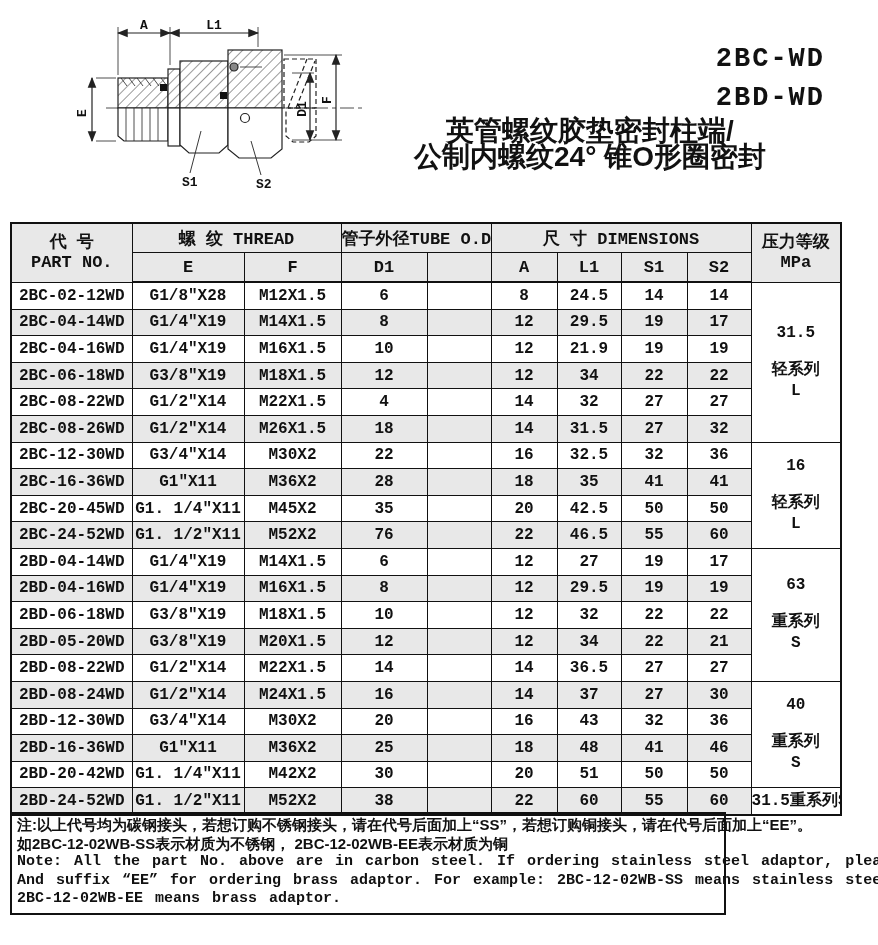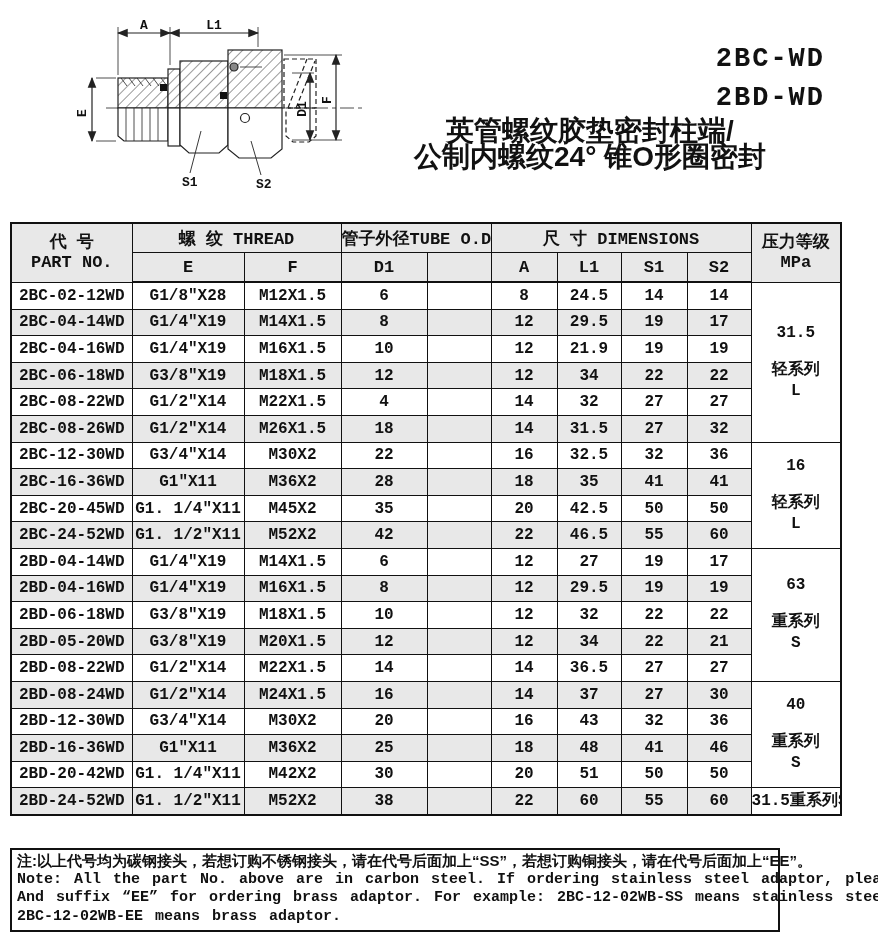--- a/index.html
+++ b/index.html
@@ -22,21 +22,21 @@
   #spec-table thead tr.sub th{border-bottom-width:2px;}
   #spec-table .hdr2{line-height:20px;}
   tr.alt td{background:#e8e8e8;}
   td.bR2,th.bR2{border-right-width:2px;}
   td.col-part,th.col-part{border-right-width:2px;margin-top:41px;}
   tr.grp td{border-top-width:2.5px;}
   td.col-mpa{background:#fff !important;font-size:16px;line-height:23px;}
   td.col-mpa .cnline{font-family:"Liberation Sans",sans-serif;margin-top:12px;}
   td.col-mpa.small{font-size:13.5px;}
   
-  #notes{position:absolute;left:10px;top:848px;width:770px;box-sizing:border-box;
+  #notes{position:absolute;left:10px;top:812px;width:716px;box-sizing:border-box;
          border:2.5px solid #111;padding:2px 5px 4px 5px;font-weight:bold;}
   #notes .line{font-size:15px;line-height:18.5px;white-space:nowrap;}
   #notes .line.cn{font-family:"Liberation Sans",sans-serif;}
   #notes .line.en{word-spacing:3px;}
   svg text{font-family:"Liberation Mono","DejaVu Sans Mono",monospace;font-weight:bold;
            font-size:13px;fill:#111;stroke:none;}
 </style>
 </head>
 <body>
 
@@ -254,21 +254,21 @@
           <td class="bR2"></td>
           <td>20</td>
           <td>42.5</td>
           <td>50</td>
           <td class="bR2">50</td>
       </tr>
       <tr class="alt">
         <td class="col-part">2BC-24-52WD</td>
           <td>G1. 1/2″X11</td>
           <td class="bR2">M52X2</td>
-          <td>42</td>
+          <td>76</td>
           <td class="bR2"></td>
           <td>22</td>
           <td>46.5</td>
           <td>55</td>
           <td class="bR2">60</td>
       </tr>
       <tr class="grp">
         <td class="col-part">2BD-04-14WD</td>
           <td>G1/4″X19</td>
           <td class="bR2">M14X1.5</td>
@@ -387,18 +387,19 @@
           <td>60</td>
           <td>55</td>
           <td class="bR2">60</td>
         <td class="col-mpa small">31.5重系列S</td>
       </tr>
     </tbody>
   </table>
 
   <div id="notes">
     <div class="line cn">注:以上代号均为碳钢接头，若想订购不锈钢接头，请在代号后面加上“SS”，若想订购铜接头，请在代号后面加上“EE”。</div>
+    <div class="line cn">如2BC-12-02WB-SS表示材质为不锈钢， 2BC-12-02WB-EE表示材质为铜</div>
     <div class="line en">Note: All the part No. above are in carbon steel. If ordering stainless steel adaptor, please suffix “SS” .</div>
     <div class="line en">And suffix “EE” for ordering brass adaptor. For example: 2BC-12-02WB-SS  means stainless steel adaptor.</div>
     <div class="line en">2BC-12-02WB-EE means brass adaptor.</div>
   </div>
 
 </div>
 
 </body></html>

